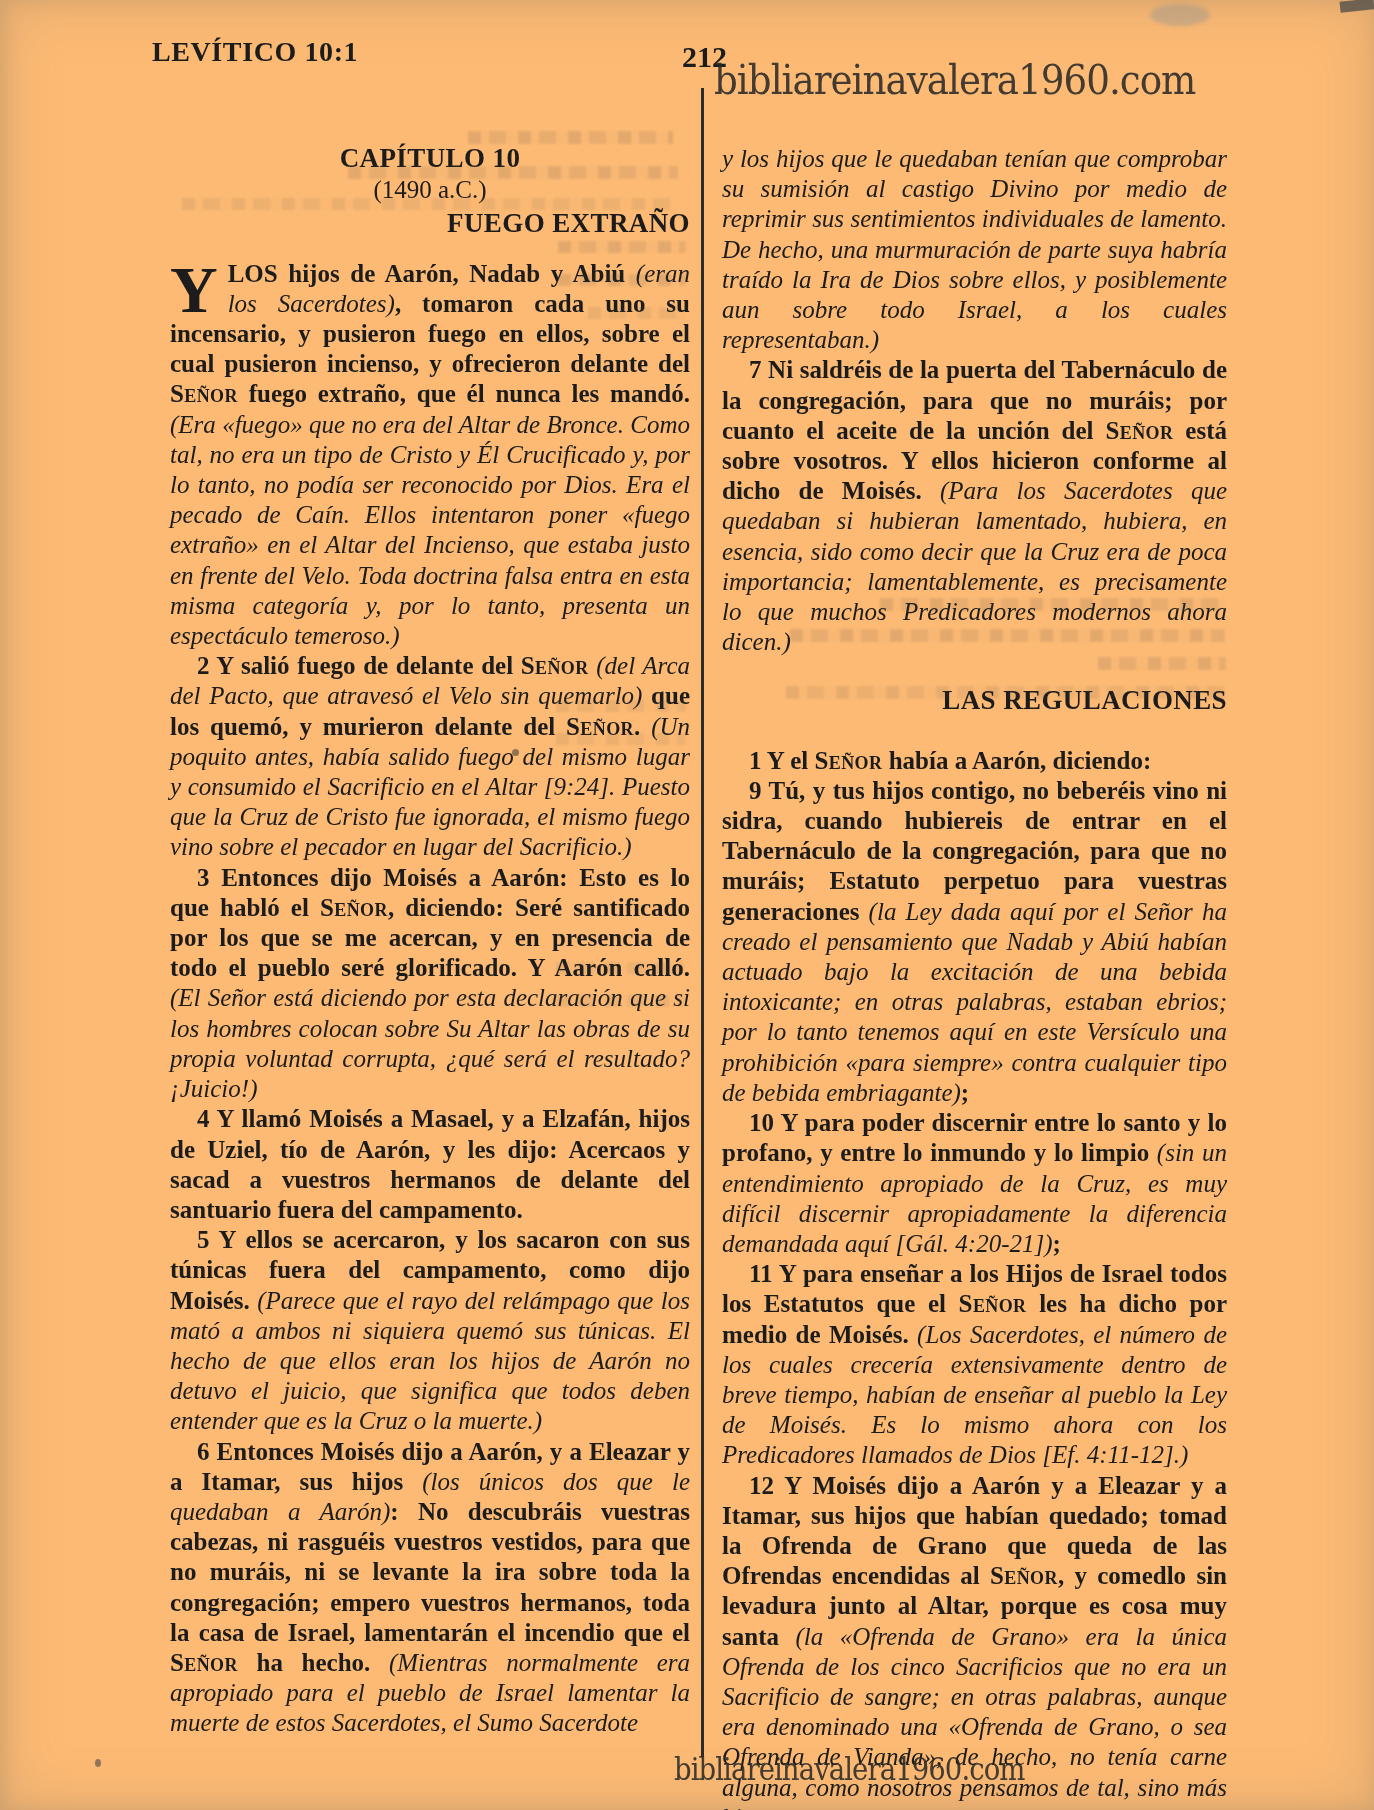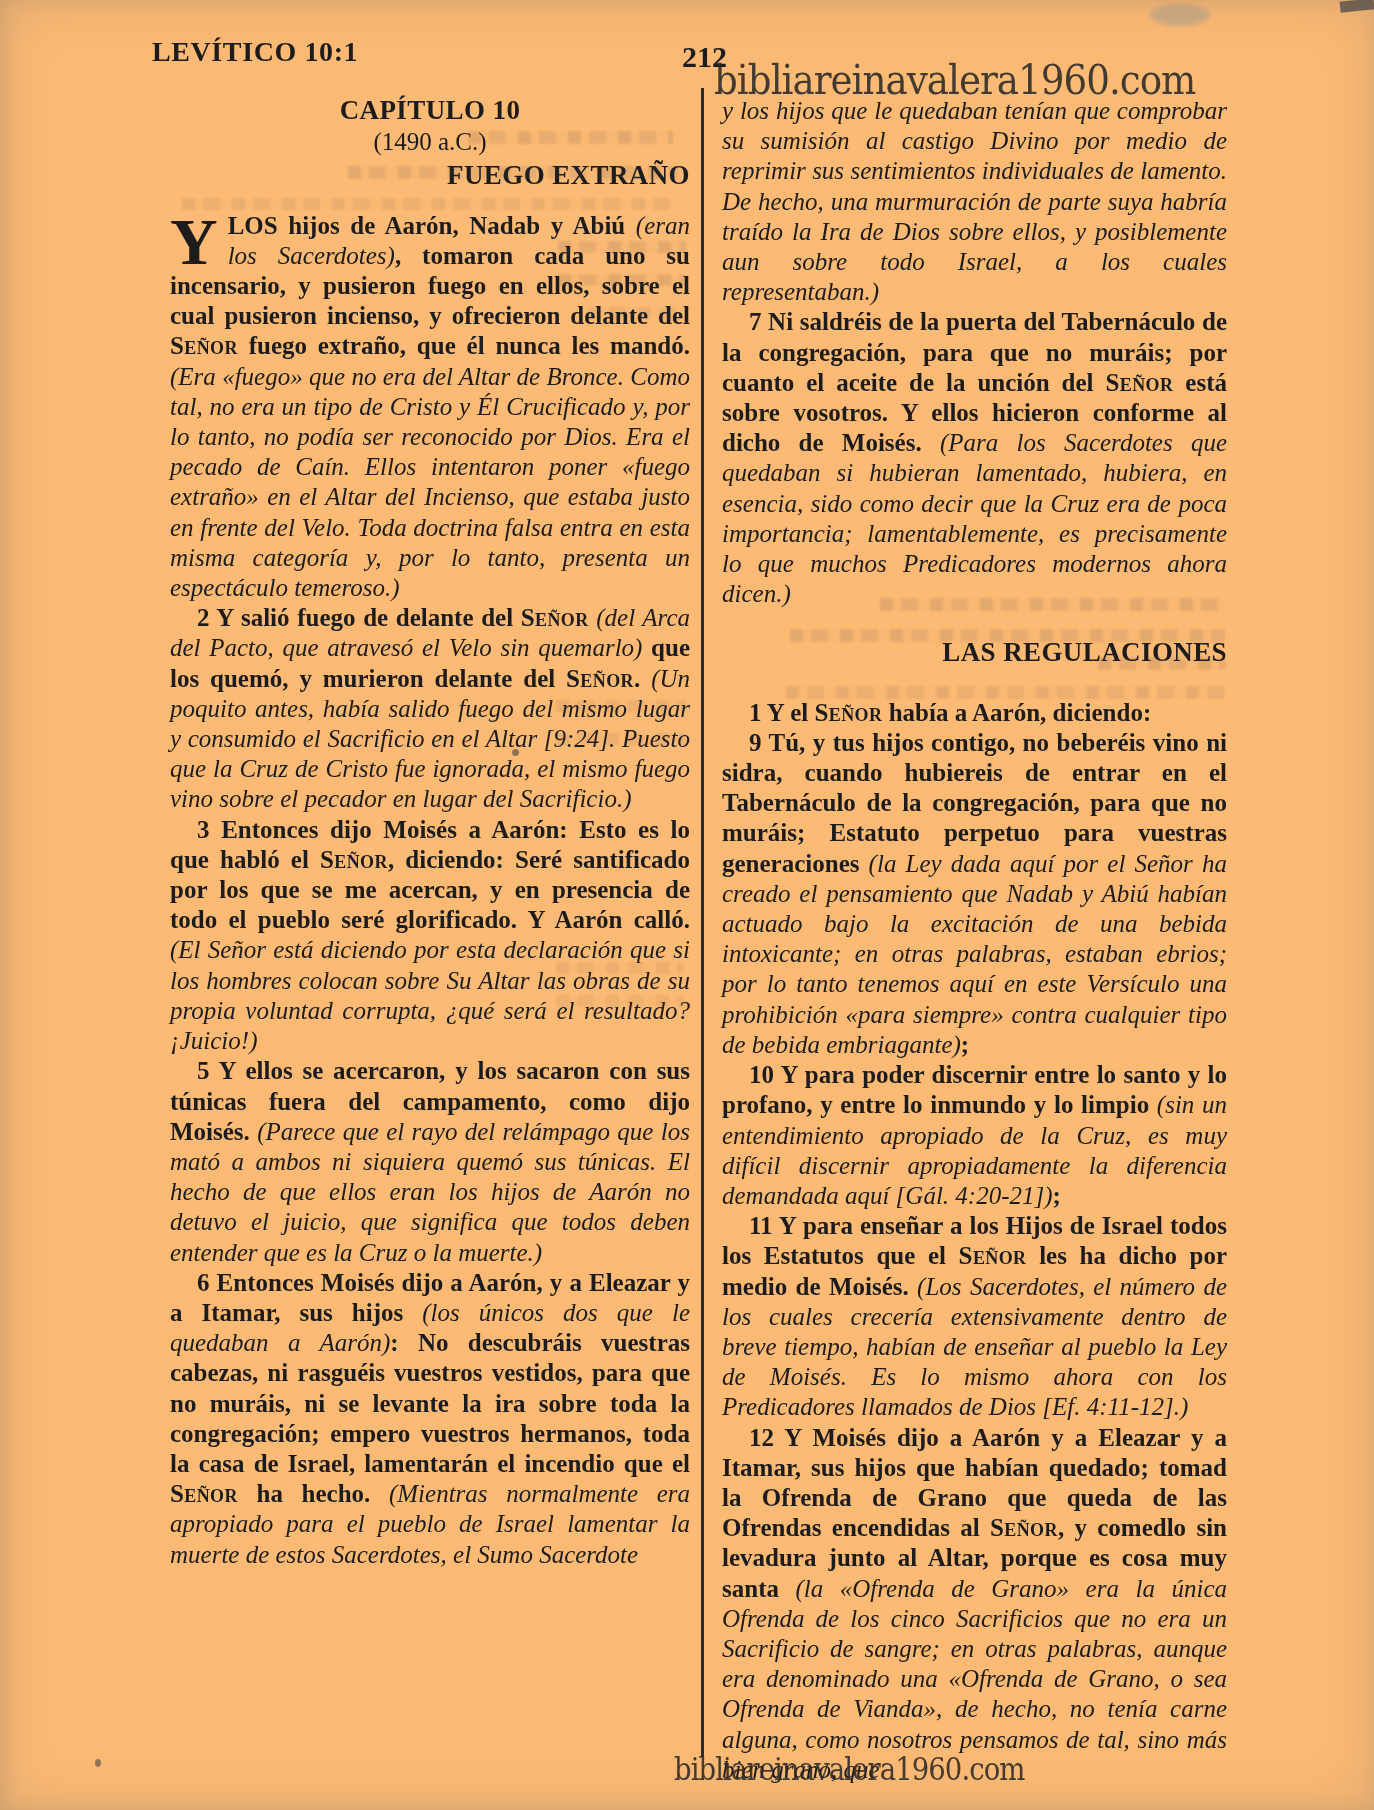--- a/index.html
+++ b/index.html
@@ -42,20 +42,21 @@
   
   .divider{
     position:absolute;left:701px;top:88px;
     width:3px;height:1669px;
     background:#2c2c2a;
   }
   .col{
     position:absolute;
     font-size:25px;line-height:30.2px;
     text-align:justify;
+    margin-top:48px;
   }
   .col-left{left:170px;top:95px;width:520px;}
   .col-right{left:722px;top:96px;width:505px;}
   .chap-title,.chap-section,.sec-head{
     font-weight:bold;font-size:27px;text-align:center;letter-spacing:.4px;
   }
   .chap-date{font-size:25px;text-align:center;margin-top:2px;}
   .chap-section{margin-top:3px;text-align:right;}
   .chap-head{margin-bottom:20px;}
   .sec-head{margin:28px 0 30px 0;text-align:right;}
@@ -96,20 +97,21 @@
   <section class="col col-left">
     <div class="chap-head">
       <div class="chap-title">CAPÍTULO 10</div>
       <div class="chap-date">(1490 a.C.)</div>
       <div class="chap-section">FUEGO EXTRAÑO</div>
     </div>
     <div>
         <p class="para"><span class="dropcap">Y</span><span class="seg-verse">LOS hijos de Aarón, Nadab y Abiú </span><span class="seg-comment">(eran los Sacerdotes)</span><span class="seg-verse">, tomaron cada uno su incensario, y pusieron fuego en ellos, sobre el cual pusieron incienso, y ofrecieron delante del </span><span class="seg-sc">Señor</span><span class="seg-verse"> fuego extraño, que él nunca les mandó. </span><span class="seg-comment">(Era «fuego» que no era del Altar de Bronce. Como tal, no era un tipo de Cristo y Él Crucificado y, por lo tanto, no podía ser reconocido por Dios. Era el pecado de Caín. Ellos intentaron poner «fuego extraño» en el Altar del Incienso, que estaba justo en frente del Velo. Toda doctrina falsa entra en esta misma categoría y, por lo tanto, presenta un espectáculo temeroso.)</span></p>
         <p class="para indent"><span class="seg-verse">2 Y salió fuego de delante del </span><span class="seg-sc">Señor</span><span class="seg-verse"> </span><span class="seg-comment">(del Arca del Pacto, que atravesó el Velo sin quemarlo)</span><span class="seg-verse"> que los quemó, y murieron delante del </span><span class="seg-sc">Señor</span><span class="seg-verse">. </span><span class="seg-comment">(Un poquito antes, había salido fuego del mismo lugar y consumido el Sacrificio en el Altar [9:24]. Puesto que la Cruz de Cristo fue ignorada, el mismo fuego vino sobre el pecador en lugar del Sacrificio.)</span></p>
         <p class="para indent"><span class="seg-verse">3 Entonces dijo Moisés a Aarón: Esto es lo que habló el </span><span class="seg-sc">Señor</span><span class="seg-verse">, diciendo: Seré santificado por los que se me acercan, y en presencia de todo el pueblo seré glorificado. Y Aarón calló. </span><span class="seg-comment">(El Señor está diciendo por esta declaración que si los hombres colocan sobre Su Altar las obras de su propia voluntad corrupta, ¿qué será el resultado? ¡Juicio!)</span></p>
+        <p class="para indent"><span class="seg-verse">4 Y llamó Moisés a Masael, y a Elzafán, hijos de Uziel, tío de Aarón, y les dijo: Acercaos y sacad a vuestros hermanos de delante del santuario fuera del campamento.</span></p>
         <p class="para indent"><span class="seg-verse">5 Y ellos se acercaron, y los sacaron con sus túnicas fuera del campamento, como dijo Moisés. </span><span class="seg-comment">(Parece que el rayo del relámpago que los mató a ambos ni siquiera quemó sus túnicas. El hecho de que ellos eran los hijos de Aarón no detuvo el juicio, que significa que todos deben entender que es la Cruz o la muerte.)</span></p>
         <p class="para indent"><span class="seg-verse">6 Entonces Moisés dijo a Aarón, y a Eleazar y a Itamar, sus hijos </span><span class="seg-comment">(los únicos dos que le quedaban a Aarón)</span><span class="seg-verse">: No descubráis vuestras cabezas, ni rasguéis vuestros vestidos, para que no muráis, ni se levante la ira sobre toda la congregación; empero vuestros hermanos, toda la casa de Israel, lamentarán el incendio que el </span><span class="seg-sc">Señor</span><span class="seg-verse"> ha hecho. </span><span class="seg-comment">(Mientras normalmente era apropiado para el pueblo de Israel lamentar la muerte de estos Sacerdotes, el Sumo Sacerdote</span></p>
       </div>
   </section>
 
   <section class="col col-right">
     <div>
         <p class="para"><span class="seg-comment">y los hijos que le quedaban tenían que comprobar su sumisión al castigo Divino por medio de reprimir sus sentimientos individuales de lamento. De hecho, una murmuración de parte suya habría traído la Ira de Dios sobre ellos, y posiblemente aun sobre todo Israel, a los cuales representaban.)</span></p>
         <p class="para indent"><span class="seg-verse">7 Ni saldréis de la puerta del Tabernáculo de la congregación, para que no muráis; por cuanto el aceite de la unción del </span><span class="seg-sc">Señor</span><span class="seg-verse"> está sobre vosotros. Y ellos hicieron conforme al dicho de Moisés. </span><span class="seg-comment">(Para los Sacerdotes que quedaban si hubieran lamentado, hubiera, en esencia, sido como decir que la Cruz era de poca importancia; lamentablemente, es precisamente lo que muchos Predicadores modernos ahora dicen.)</span></p>
       </div>

